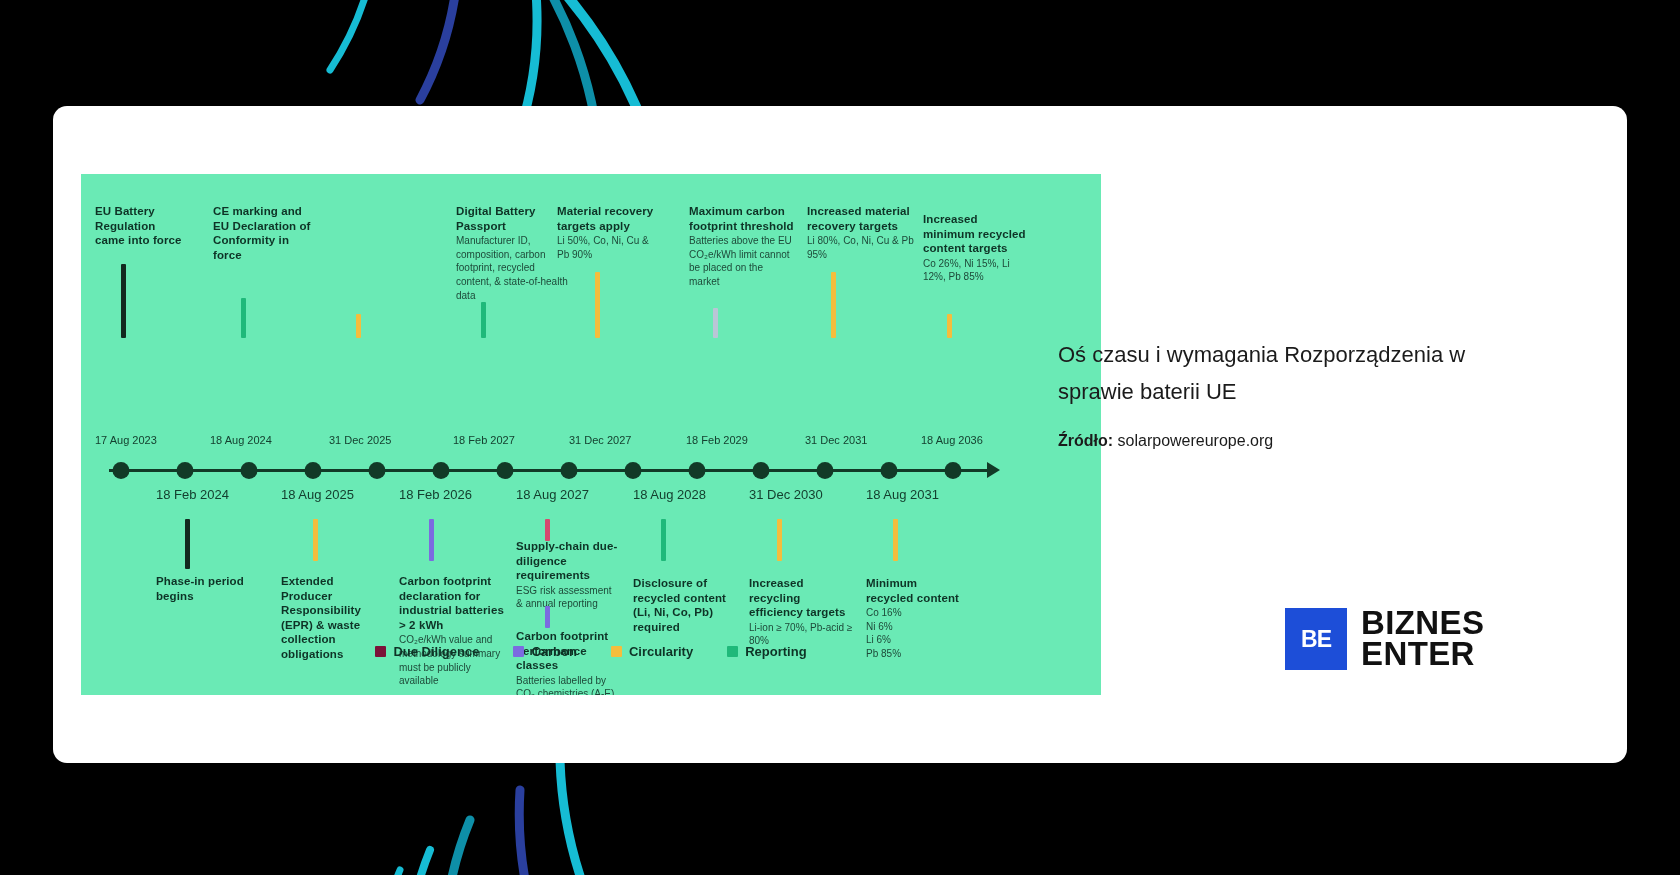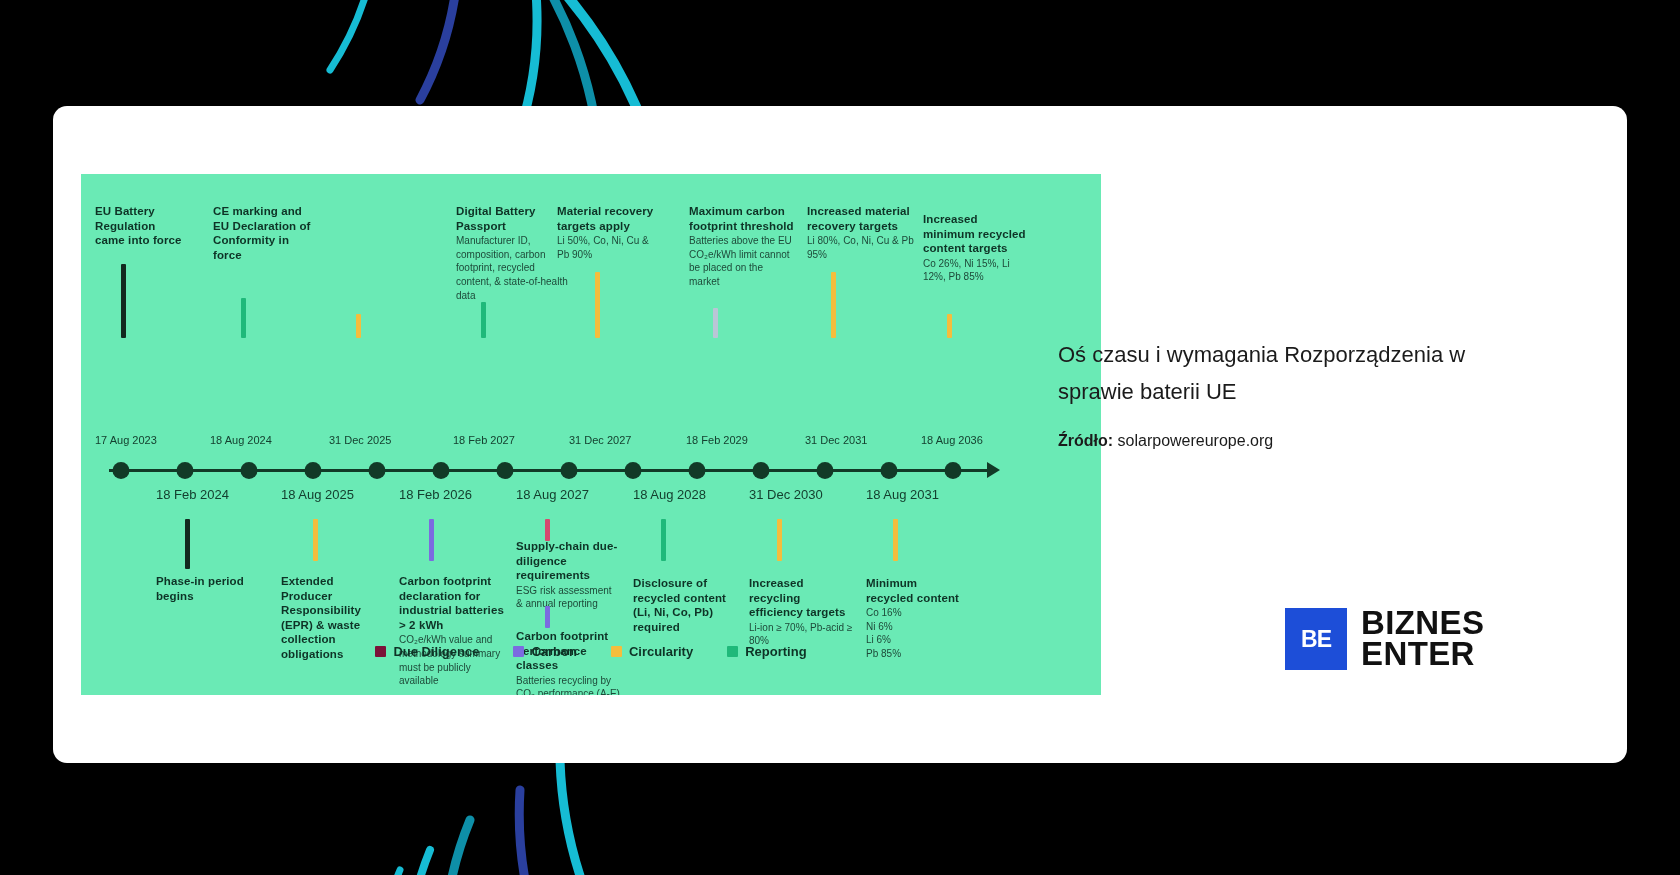--- a/index.html
+++ b/index.html
@@ -339,21 +339,21 @@
 
       <div class="date-bot" style="left:435px;">18 Aug 2027</div>
       <div class="tick" style="left:464px; top:345px; height:22px; background:#d64a6e;"></div>
       <div class="ev-bot" style="left:435px; top:365px; width:105px;">
         <div class="ev-title">Supply-chain due-diligence requirements</div>
         <div class="ev-sub">ESG risk assessment &amp; annual reporting</div>
       </div>
       <div class="tick" style="left:464px; top:432px; height:22px; background:#7b6be0;"></div>
       <div class="ev-bot" style="left:435px; top:455px; width:108px;">
         <div class="ev-title">Carbon footprint performance classes</div>
-        <div class="ev-sub">Batteries recycling by CO₂ performance (A-E)</div>
+        <div class="ev-sub">Batteries labelled by CO₂ chemistries (A-E)</div>
       </div>
 
       <div class="date-bot" style="left:552px;">18 Aug 2028</div>
       <div class="tick" style="left:580px; top:345px; height:42px; background:#1fb97a;"></div>
       <div class="ev-bot" style="left:552px; top:402px; width:98px;">
         <div class="ev-title">Disclosure of recycled content (Li, Ni, Co, Pb) required</div>
       </div>
 
       <div class="date-bot" style="left:668px;">31 Dec 2030</div>
       <div class="tick" style="left:696px; top:345px; height:42px; background:#f5bd3d;"></div>

